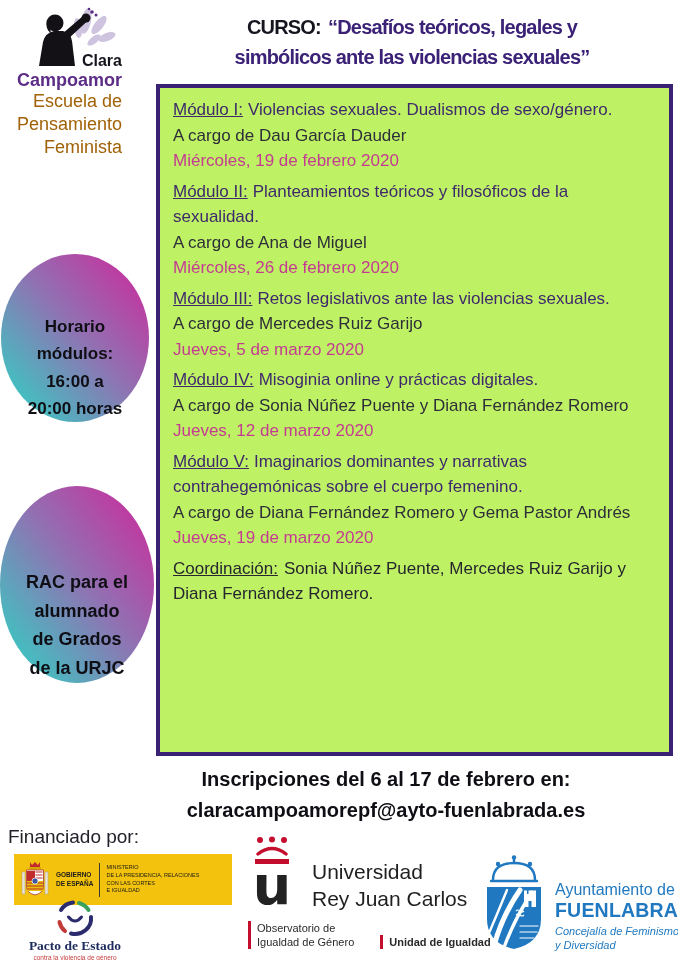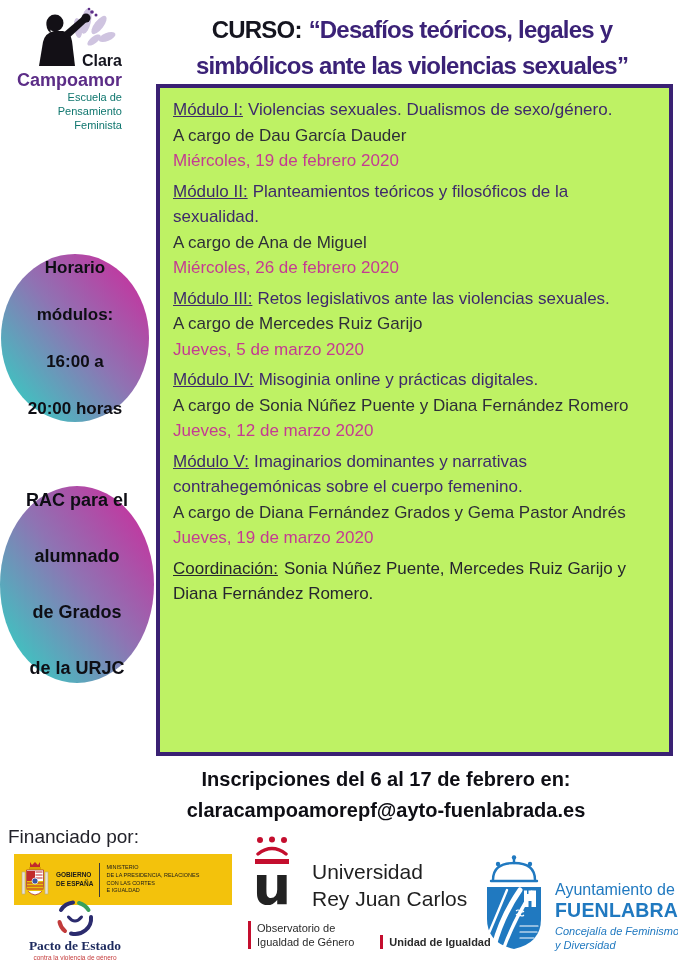--- a/index.html
+++ b/index.html
@@ -6,40 +6,40 @@
   .poster{
     position:relative;width:678px;height:960px;margin:0 auto;background:#ffffff;
     font-family:"Liberation Sans","DejaVu Sans",sans-serif;overflow:hidden;color:#1a1a22;
   }
   p{margin:0;}
   
   .brand{position:absolute;left:8px;top:6px;width:114px;text-align:right;}
   .brand-art{display:block;margin:0 2px 0 auto;}
   .brand-clara{font-size:16px;font-weight:bold;color:#15151f;margin-top:-14px;line-height:1.1;}
   .brand-campoamor{font-size:18px;font-weight:bold;color:#5c2d87;line-height:1.15;}
-  .brand-tagline{font-size:11px;color:#0f766e;line-height:1.28;}
+  .brand-tagline{font-size:18px;color:#a16207;line-height:1.28;}
   
   .title{position:absolute;left:146px;top:12px;width:532px;text-align:center;font-weight:bold;
-         font-size:24px;line-height:1.5;letter-spacing:-0.8px;color:#3b2277;}
+         font-size:20px;line-height:1.5;letter-spacing:-0.8px;color:#3b2277;}
   .title .t-line{white-space:nowrap;}
   .course-label{color:#15151f;margin-right:7px;}
   
   .mod-box{position:absolute;left:156px;top:84px;width:517px;height:672px;box-sizing:border-box;
            border:4px solid #3a2173;background:#bef264;padding:9px 12px 0 13px;
            font-size:17px;line-height:1.5;}
   .module{margin-bottom:5px;}
   .mod-head{color:#3e2a6b;}
   .mod-label{text-decoration:underline;margin-right:5px;}
   .mod-speaker{color:#2e2e38;}
   .mod-date{color:#c43b92;}
   .coordination{text-align:left;color:#26262e;margin-top:2px;}
   .coord-label{text-decoration:underline;margin-right:6px;}
   
   .badge{position:absolute;border-radius:50%;display:flex;flex-direction:column;align-items:center;
-         justify-content:space-between;text-align:center;font-weight:bold;color:#0e0e14;
+         justify-content:flex-end;text-align:center;font-weight:bold;color:#0e0e14;
          background:linear-gradient(to bottom left,#c92e9d 6%,#8f73b3 48%,#30d2c3 96%);}
   .badge span{display:block;}
   .badge-1{left:1px;top:254px;width:148px;height:168px;font-size:17px;line-height:1.6;}
   .badge-2{left:0px;top:486px;width:154px;height:197px;font-size:18px;line-height:1.6;}
   
   .registration{position:absolute;left:0;top:764px;width:678px;text-align:center;font-weight:bold;
                 font-size:20px;line-height:1.55;color:#0e0e14;padding-left:47px;}
   
   .funded{position:absolute;left:8px;top:826px;font-size:19px;color:#22222a;}
   .gob{position:absolute;left:14px;top:854px;width:218px;height:51px;background:#f3c20c;
@@ -131,21 +131,21 @@
     </div>
 
     <div class="module">
       <p class="mod-head"><span class="mod-label">Módulo IV:</span><span>Misoginia online y prácticas digitales.</span></p>
       <p class="mod-speaker">A cargo de Sonia Núñez Puente y Diana Fernández Romero</p>
       <p class="mod-date">Jueves, 12 de marzo 2020</p>
     </div>
 
     <div class="module">
       <p class="mod-head"><span class="mod-label">Módulo V:</span><span>Imaginarios dominantes y narrativas contrahegemónicas sobre el cuerpo femenino.</span></p>
-      <p class="mod-speaker">A cargo de Diana Fernández Grados y Gema Pastor Andrés</p>
+      <p class="mod-speaker">A cargo de Diana Fernández Romero y Gema Pastor Andrés</p>
       <p class="mod-date">Jueves, 19 de marzo 2020</p>
     </div>
 
     <p class="coordination"><span class="coord-label">Coordinación:</span><span>Sonia Núñez Puente, Mercedes Ruiz Garijo y Diana Fernández Romero.</span></p>
   </div>
 
   <div class="badge badge-1">
     <span>Horario</span>
     <span>módulos:</span>
     <span>16:00 a</span>

